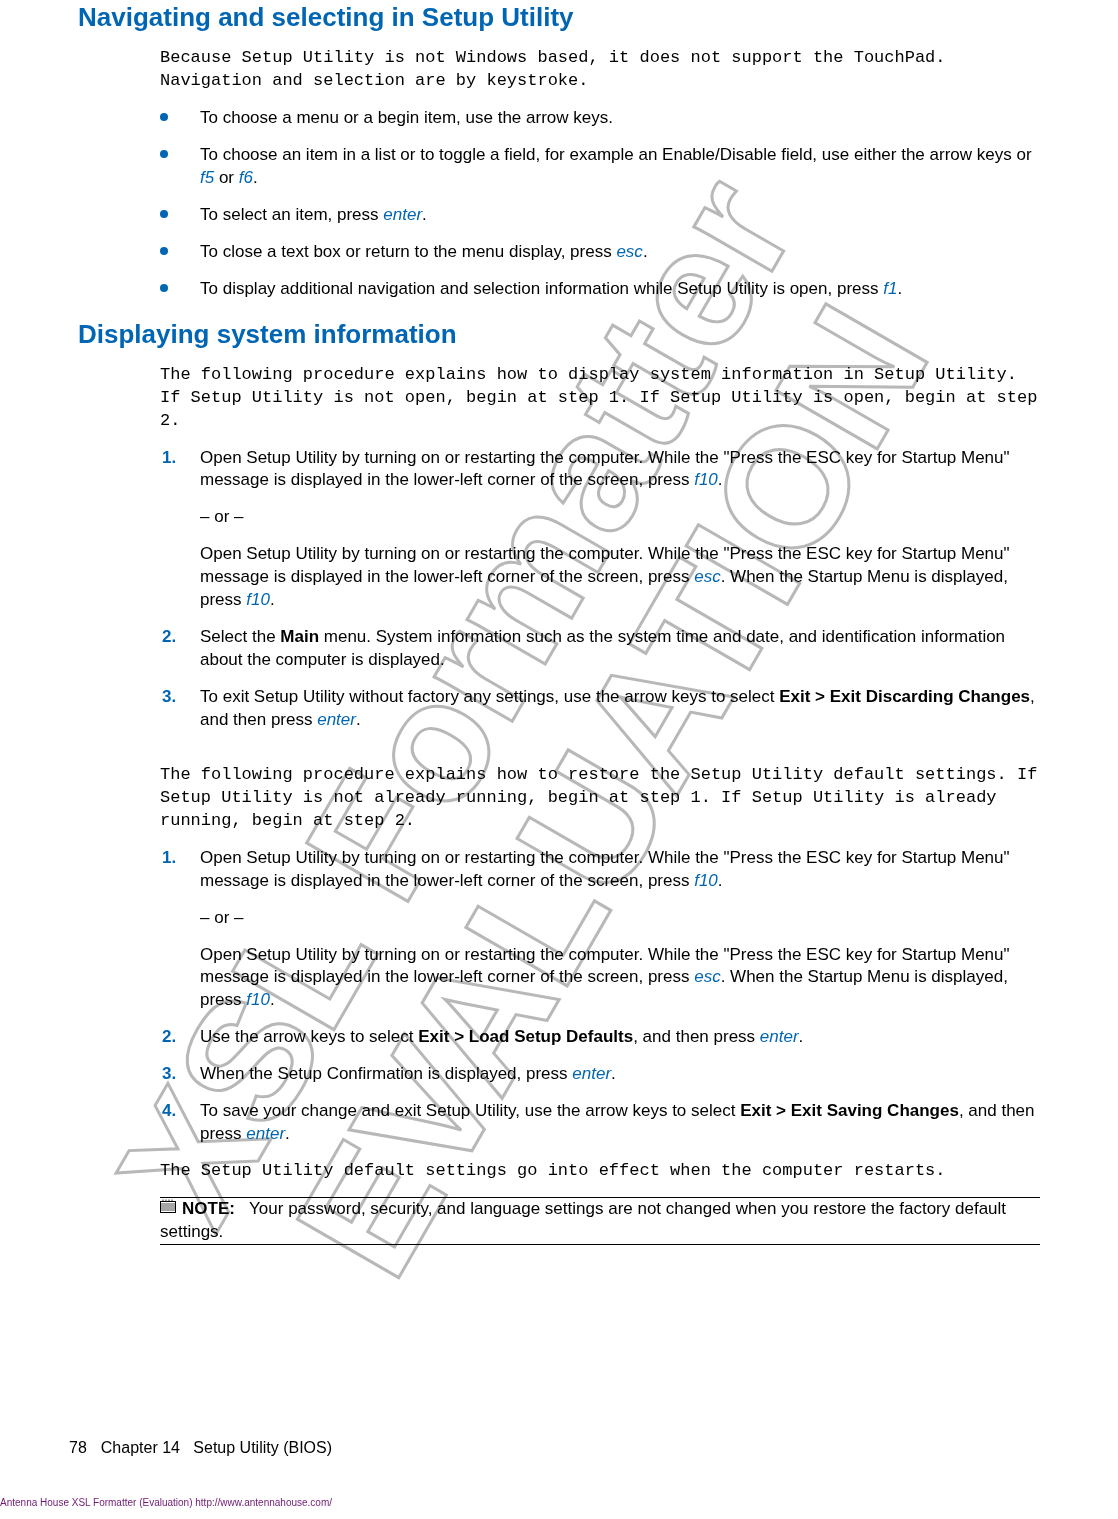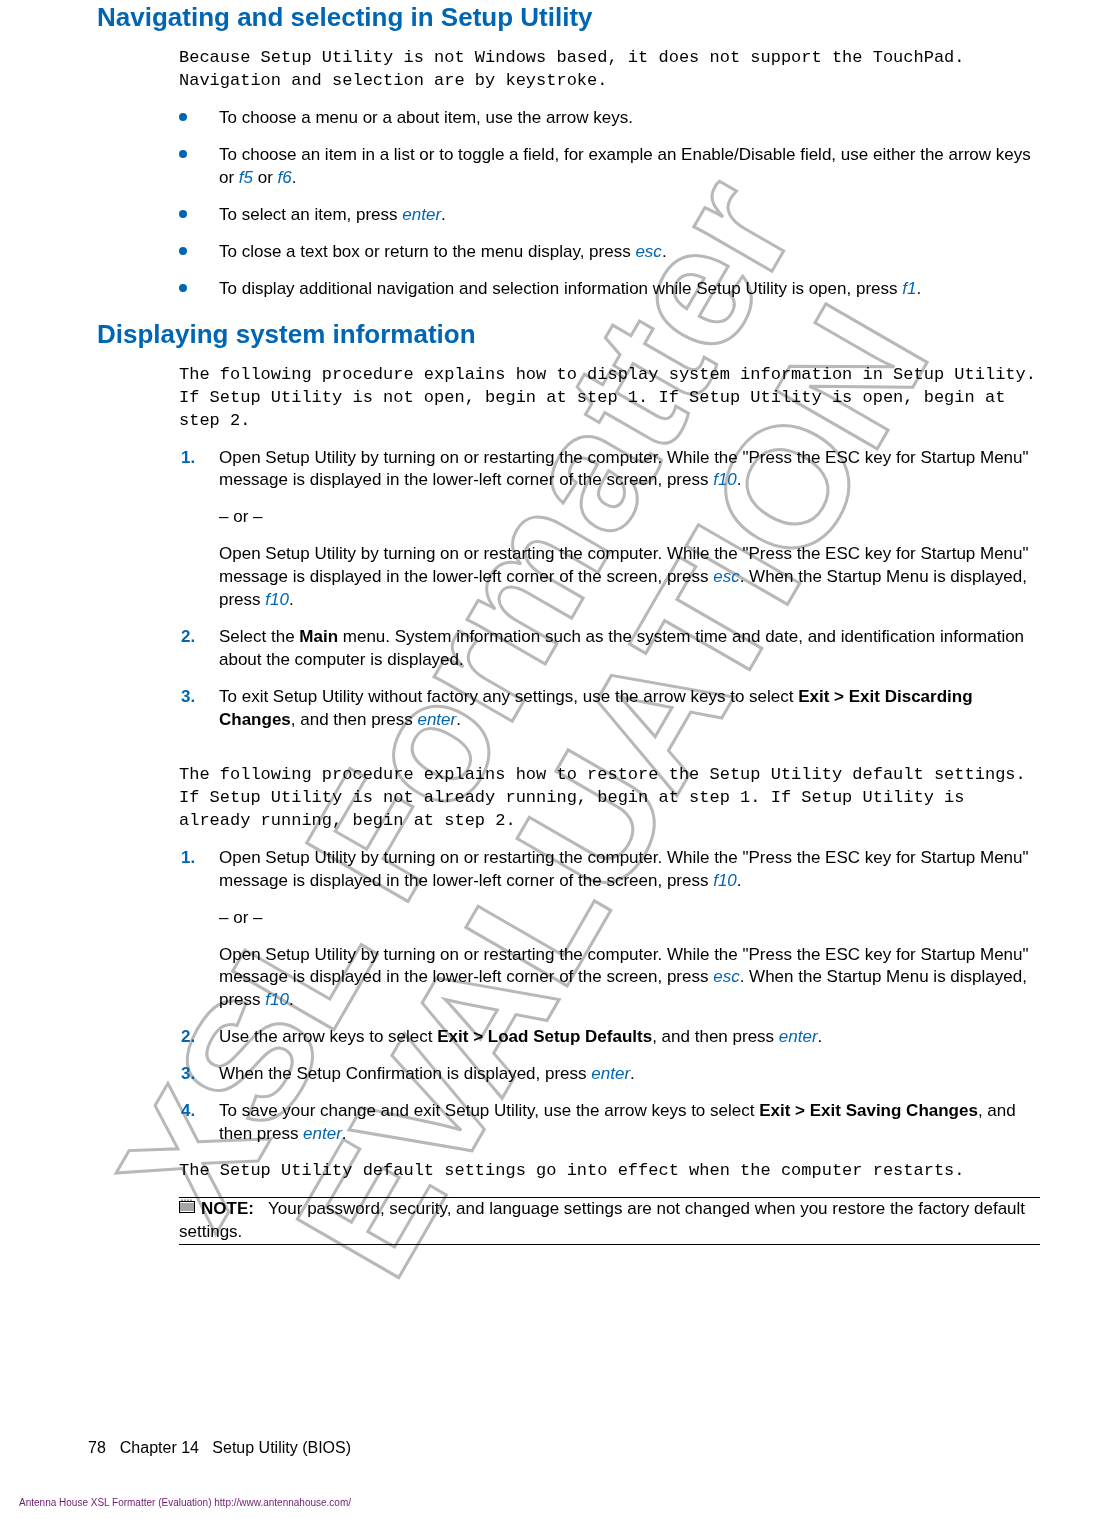--- a/index.html
+++ b/index.html
@@ -21,21 +21,20 @@
       z-index: 0;
       overflow: hidden;
     }
     .watermark svg { width: 100%; height: 100%; }
     .page {
       position: relative;
       z-index: 1;
       padding: 0 78px 40px 78px;
       height: 1519px;
       box-sizing: border-box;
-      margin-left: 19px;
     }
     h2.section {
       color: #0066b3;
       font-size: 26px;
       font-weight: bold;
       margin: 0 0 12px 0;
     }
     h2.nopad { padding-top: 0; }
     .body-para {
       margin: 0 0 14px 82px;
@@ -133,21 +132,21 @@
       <text x="0" y="120" font-size="170" font-family="Arial" font-weight="bold" text-anchor="middle">EVALUATION</text>
     </g>
   </svg>
 </div>
 
 <div class="page">
 
   <h2 class="section nopad">Navigating and selecting in Setup Utility</h2>
   <p class="body-para">Because Setup Utility is not Windows based, it does not support the TouchPad. Navigation and selection are by keystroke.</p>
   <ul class="bullet">
-    <li><span>To choose a menu or a about item, use the arrow keys.</span></li>
+    <li><span>To choose a menu or a begin item, use the arrow keys.</span></li>
     <li><span>To choose an item in a list or to toggle a field, for example an Enable/Disable field, use either the arrow keys or </span><span class="key">f5</span><span> or </span><span class="key">f6</span><span>.</span></li>
     <li><span>To select an item, press </span><span class="key">enter</span><span>.</span></li>
     <li><span>To close a text box or return to the menu display, press </span><span class="key">esc</span><span>.</span></li>
     <li><span>To display additional navigation and selection information while Setup Utility is open, press </span><span class="key">f1</span><span>.</span></li>
   </ul>
 
   <h2 class="section">Displaying system information</h2>
   <p class="body-para">The following procedure explains how to display system information in Setup Utility. If Setup Utility is not open, begin at step 1. If Setup Utility is open, begin at step 2.</p>
   <ol class="numlist">
     <li>

